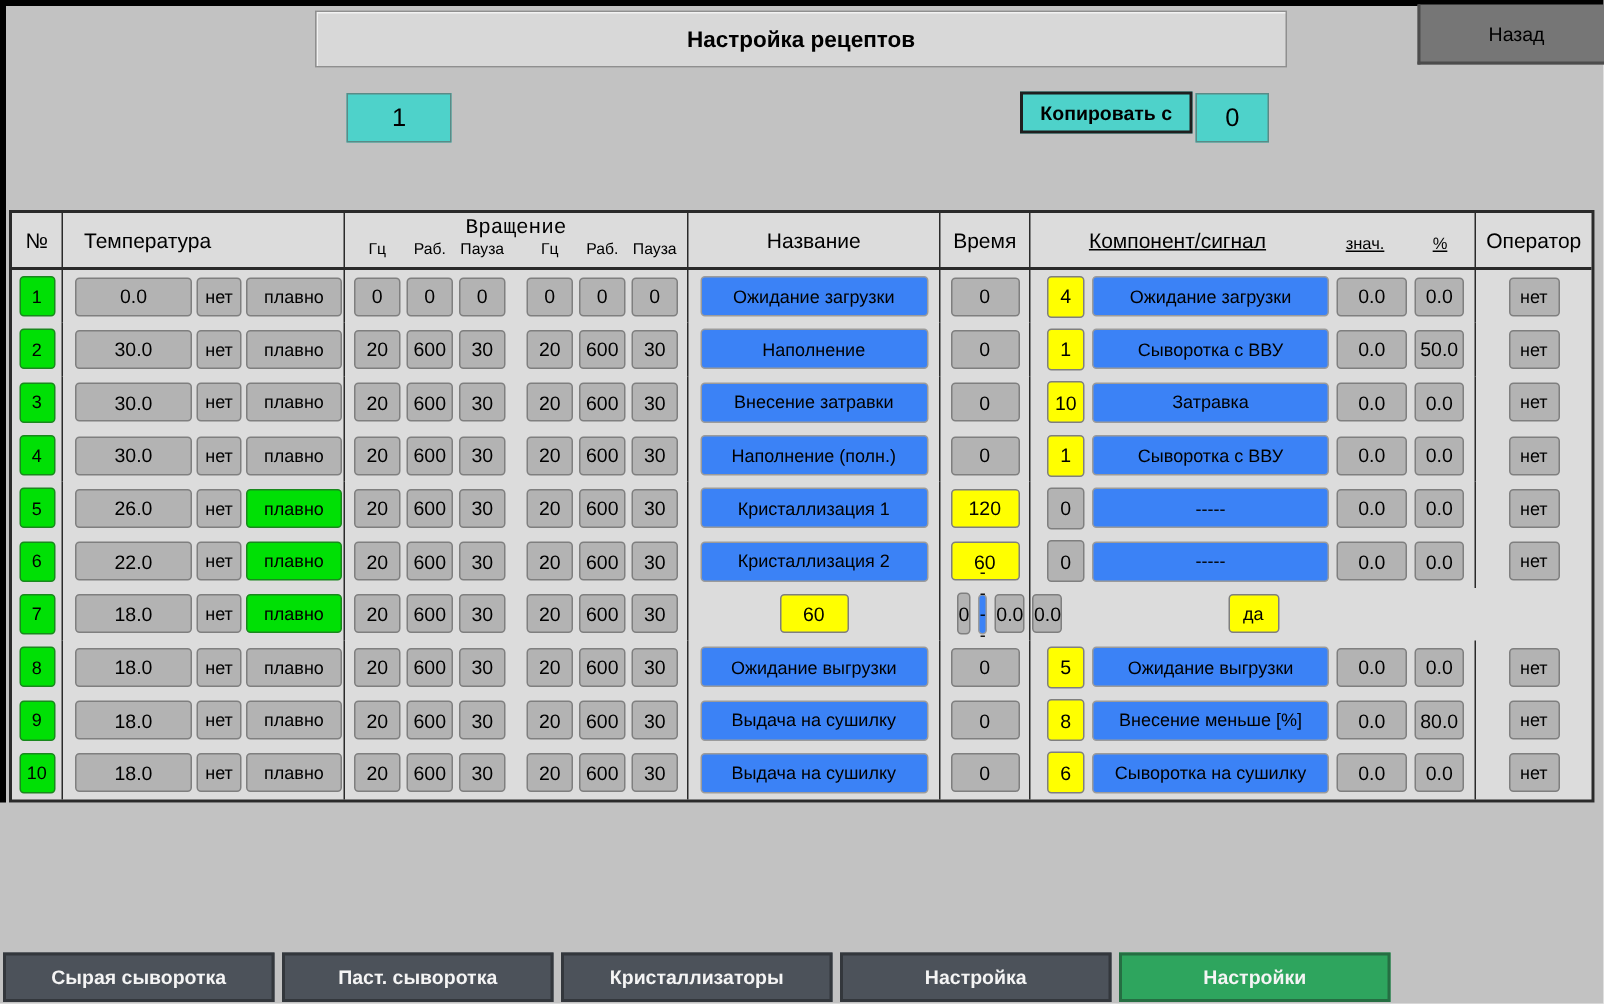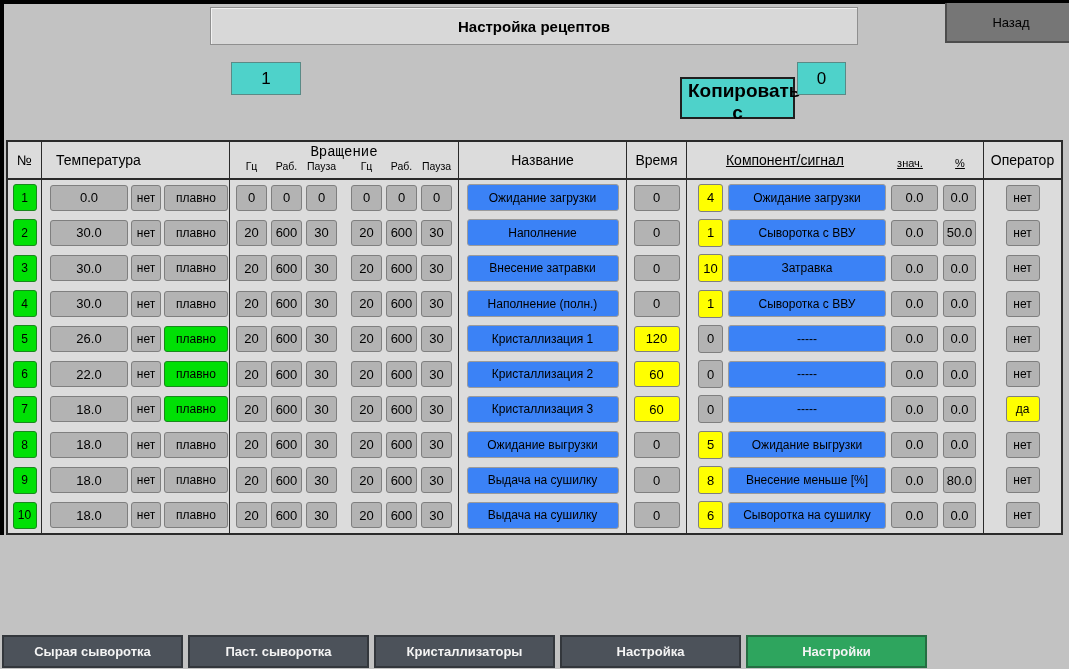--- a/index.html
+++ b/index.html
@@ -13,22 +13,22 @@
     justify-content:center;font-size:15px;font-weight:bold;box-sizing:border-box;}
   .back-btn{position:absolute;left:945px;top:3px;width:130px;height:40px;background:#767676;
     border:none;border-left:2px solid #4c4c4c;border-bottom:2px solid #4c4c4c;font-size:13px;
     color:#000000;font-family:inherit;box-sizing:border-box;cursor:pointer;}
 
   .flexc{display:flex;align-items:center;justify-content:center;box-sizing:border-box;}
   .cyan{background:#4ed2ca;border:1px solid #5a8a86;}
   .recipe-num{position:absolute;left:231px;top:62px;width:70px;height:33px;font-size:17px;}
   .recipe-name{position:absolute;left:311px;top:62px;width:333px;height:33px;background:#fff;
     border:1px solid #9b9b9b;border-radius:2px;font-size:15px;font-weight:bold;}
-  .copy-btn{position:absolute;left:680px;top:61px;width:115px;height:42px;background:#4ed2ca;
-    border:2px solid #1f1f1f;font-size:19px;font-weight:bold;font-family:inherit;cursor:pointer;box-sizing:border-box;margin-top:16px;}
+  .copy-btn{position:absolute;left:680px;top:61px;width:115px;height:28px;background:#4ed2ca;
+    border:2px solid #1f1f1f;font-size:13px;font-weight:bold;font-family:inherit;cursor:pointer;box-sizing:border-box;}
   .copy-src{position:absolute;left:797px;top:62px;width:49px;height:33px;font-size:17px;}
 
   .rtable{position:absolute;left:6px;top:140px;width:1057px;background:#dcdcdc;
     border:2px solid #2a2a2a;box-sizing:border-box;}
   .thead,.trow{display:grid;grid-template-columns:34px 188px 229px 168px 60px 297px 1fr;}
   .thead{height:36px;border-bottom:2px solid #2a2a2a;}
   .hcell{border-right:1px solid #2a2a2a;display:flex;align-items:center;justify-content:center;
     font-size:14px;box-sizing:border-box;overflow:hidden;}
   .hcell.last,.cell.last{border-right:none;}
   .h-temp{justify-content:flex-start;padding-left:14px;}
@@ -348,23 +348,20 @@
               <div class="vbox w31">600</div>
               <div class="vbox w31">30</div>
             </div>
             <div class="rgroup">
               <div class="vbox w31">20</div>
               <div class="vbox w31">600</div>
               <div class="vbox w31">30</div>
             </div>
           </div>
           <div class="cell c-center">
-            <div class="vbox white w152 f12">Кристаллизация 3</div>
-          </div>
-          <div class="cell c-center">
             <div class="vbox w46 yellow">60</div>
           </div>
           <div class="cell c-comp">
             <div class="vbox w25">0</div>
             <div class="vbox white w158 f12">-----</div>
             <div class="vbox w47">0.0</div>
             <div class="vbox w33">0.0</div>
           </div>
           <div class="cell c-center last">
             <div class="vbox w34 f12 yellow">да</div>

